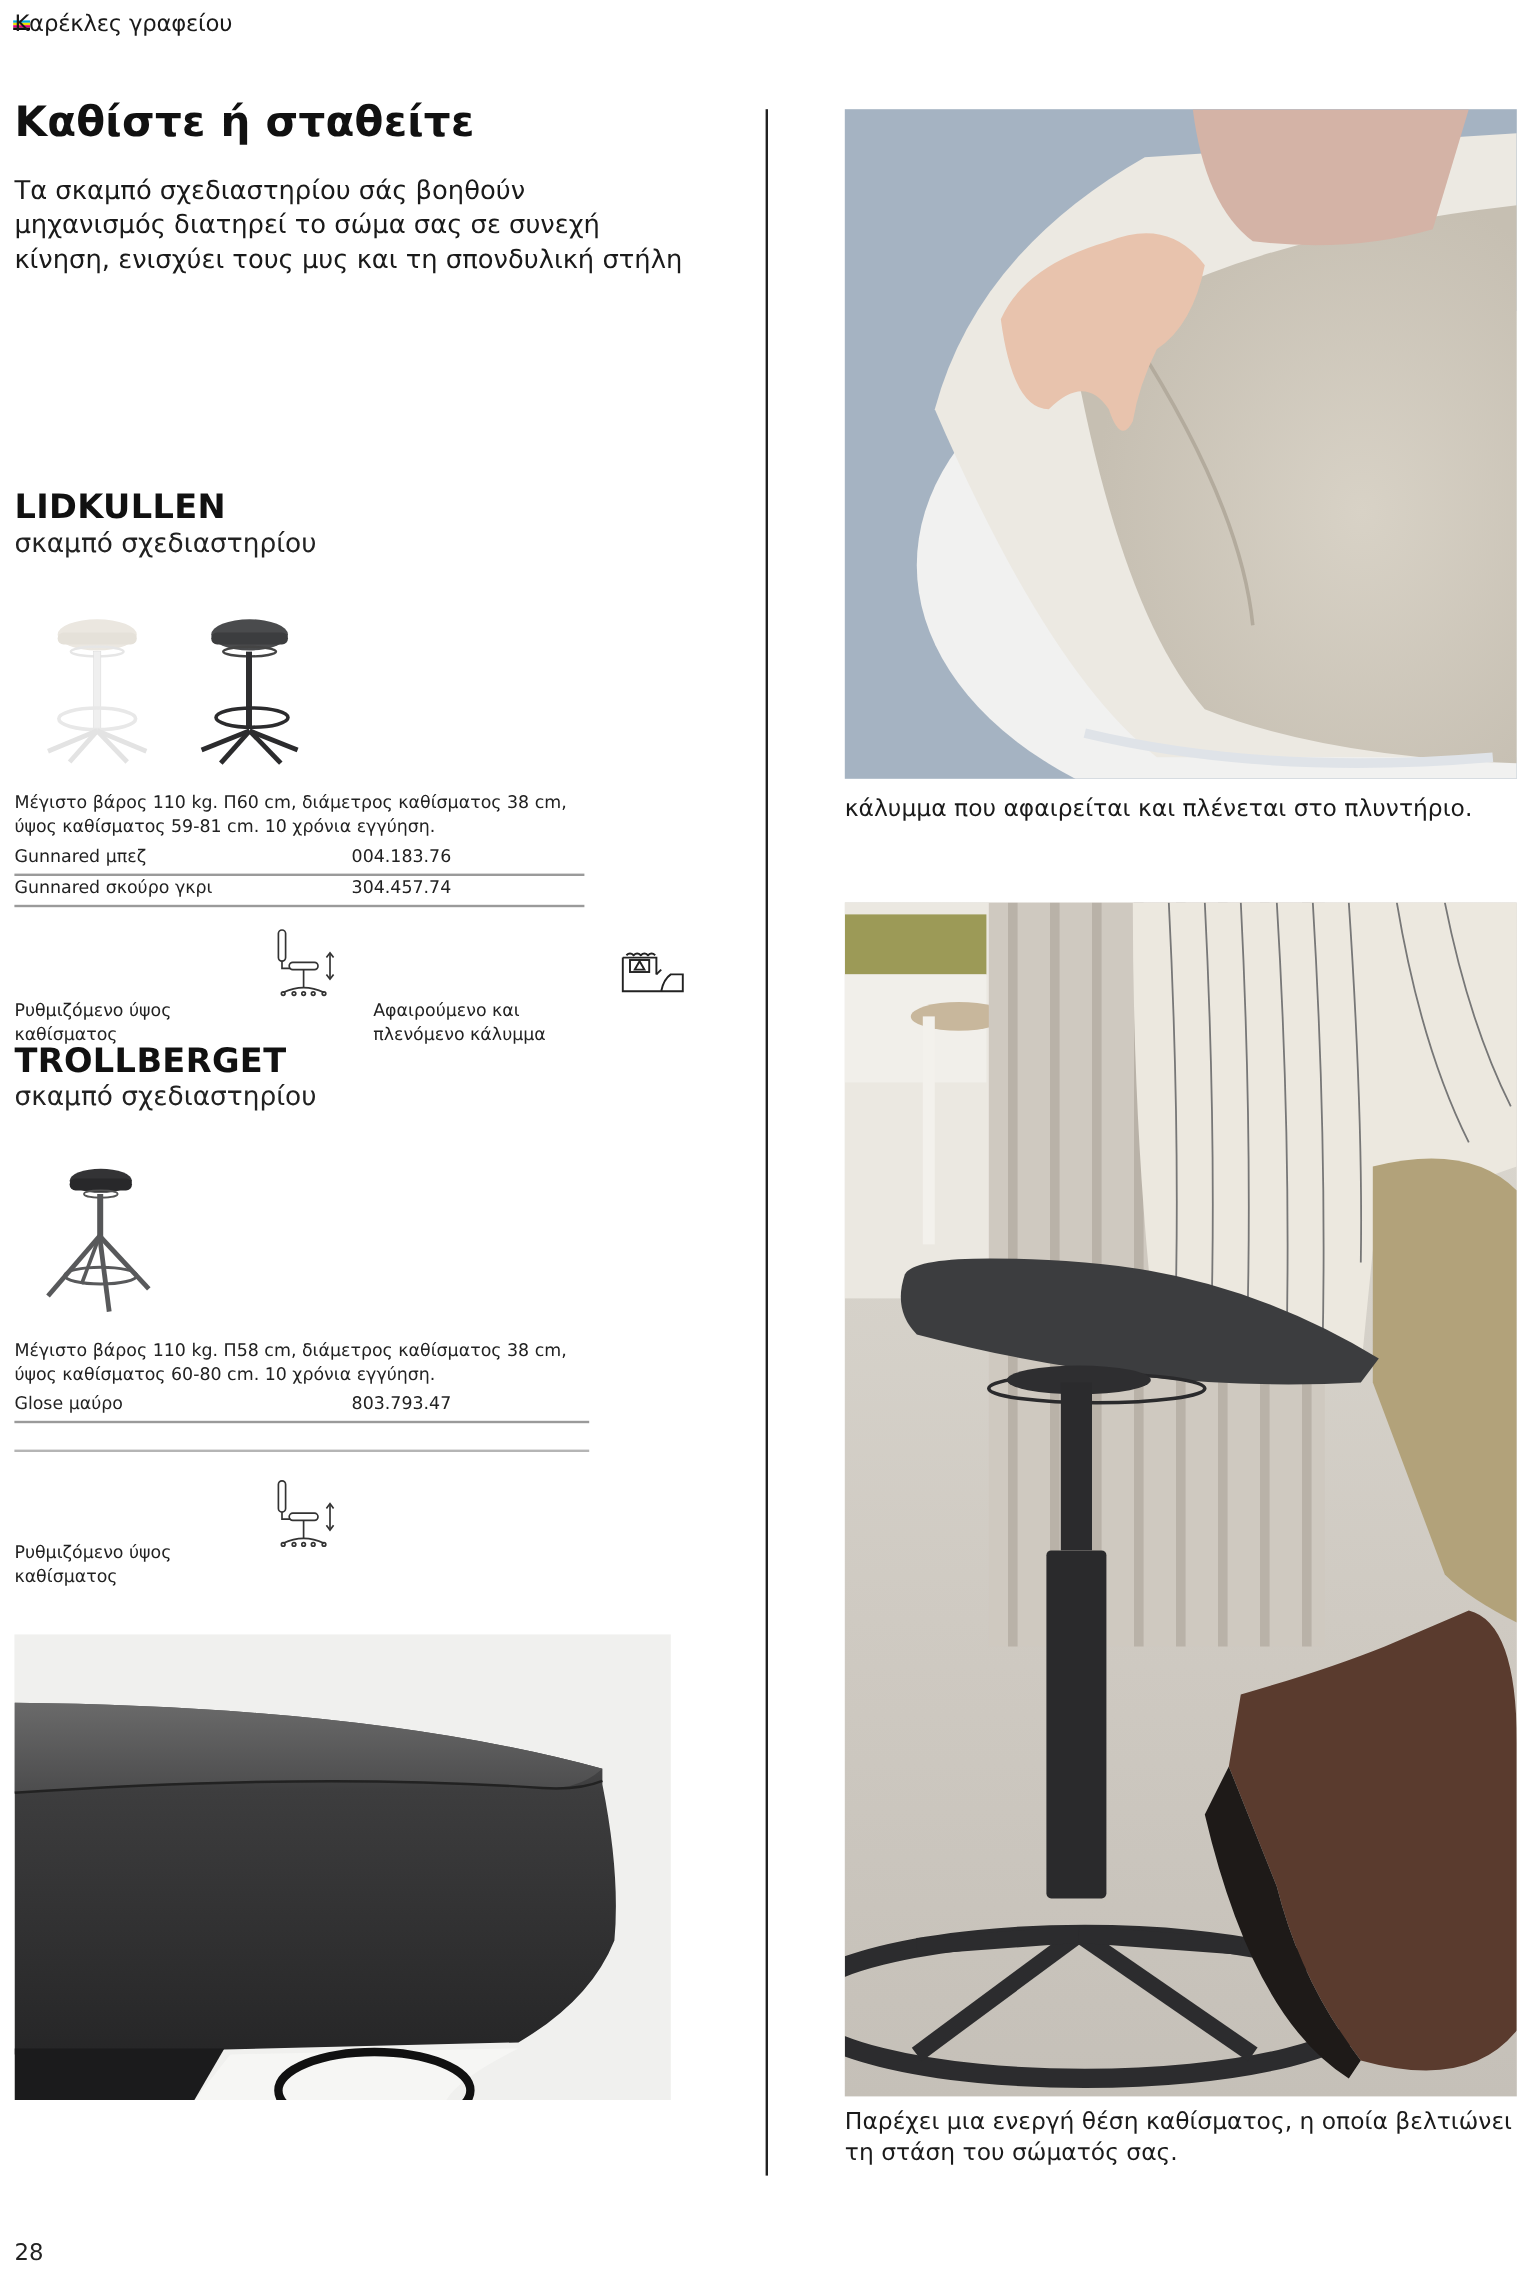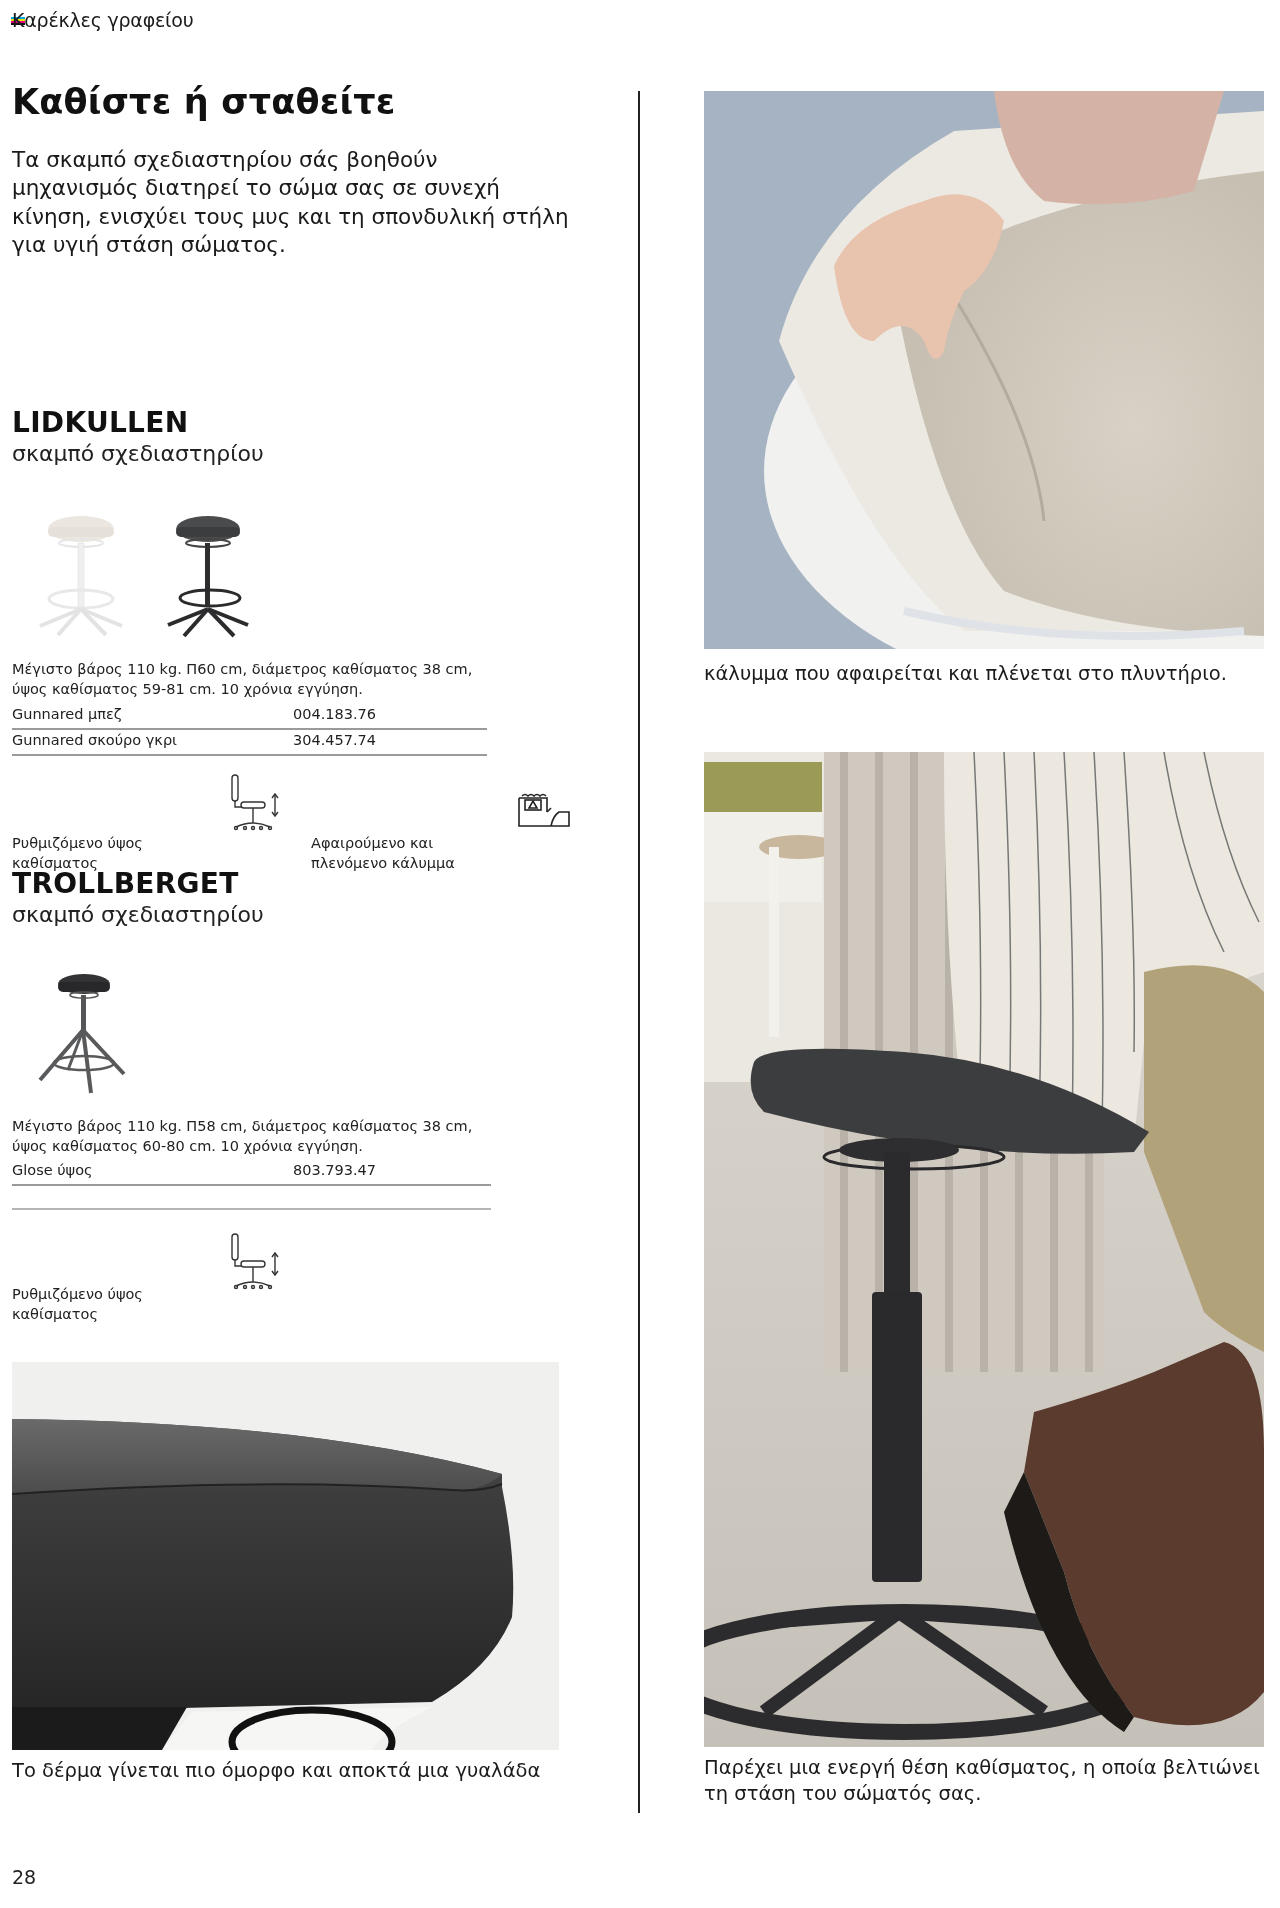--- a/index.html
+++ b/index.html
@@ -46,21 +46,20 @@
 </div>
 
 <div class="abs section-header">Καρέκλες γραφείου</div>
 
 <h1 class="abs page-title" style="font-weight:bold;">Καθίστε ή σταθείτε</h1>
 
 <div class="abs intro">
   <div>Τα σκαμπό σχεδιαστηρίου σάς βοηθούν</div>
   <div>μηχανισμός διατηρεί το σώμα σας σε συνεχή</div>
   <div>κίνηση, ενισχύει τους μυς και τη σπονδυλική στήλη</div>
-  <div>για υγιή στάση σώματος.</div>
 </div>
 
 <div class="abs col-divider"></div>
 
 <section>
   <div class="abs product-name" style="left:12px; top:406px;">LIDKULLEN</div>
   <div class="abs product-type" style="left:12px; top:441px;">σκαμπό σχεδιαστηρίου</div>
 
   <div class="abs" style="left:36px; top:509px; width:90px; height:130px;">
     <svg width="90" height="130" viewBox="0 0 90 130">
@@ -161,21 +160,21 @@
       <ellipse cx="48" cy="93" rx="30" ry="7" fill="none" stroke="#58595b" stroke-width="2.5"></ellipse>
     </svg>
   </div>
 
   <div class="abs spec" style="left:12px; top:1117px;">
     <div>Μέγιστο βάρος 110 kg. Π58 cm, διάμετρος καθίσματος 38 cm,</div>
     <div>ύψος καθίσματος 60-80 cm. 10 χρόνια εγγύηση.</div>
   </div>
 
   <div class="abs row" style="left:12px; top:1162px; width:479px; height:20px;">
-    <span>Glose ύψος</span>
+    <span>Glose μαύρο</span>
     <span class="art">803.793.47</span>
   </div>
   <div class="abs rule" style="left:12px; top:1184px; width:479px;"></div>
   <div class="abs rule" style="left:12px; top:1208px; width:479px; background:#b5b5b5;"></div>
 
   <div class="abs feat-label" style="left:12px; top:1249px;">
     <div>Ρυθμιζόμενο ύψος</div>
     <div>καθίσματος</div>
   </div>
   <div class="abs" style="left:228px; top:1232px; width:52px; height:60px;">
@@ -212,21 +211,20 @@
     </defs>
     <path d="M0 57 Q300 60 490 112 L490 125 Q505 200 500 255 Q480 305 420 340 L0 350 Z" fill="url(#lth)"></path>
     <path d="M0 57 Q300 60 490 112 Q470 130 440 128 Q250 115 0 132 Z" fill="url(#lthTop)"></path>
     <path d="M0 132 Q250 115 440 128 Q470 130 490 122" fill="none" stroke="#222" stroke-width="2"></path>
     <path d="M150 388 L180 350 L420 345 Q370 370 360 388 Z" fill="#f6f6f4"></path>
     <ellipse cx="300" cy="380" rx="80" ry="32" fill="none" stroke="#111" stroke-width="7"></ellipse>
     <path d="M0 345 L0 388 L150 388 L175 345 Z" fill="#1b1b1c"></path>
   </svg>
 </div>
 <div class="abs caption" style="left:12px; top:1758px;">
-  <div>Το δέρμα γίνεται πιο όμορφο και αποκτά μια γυαλάδα</div>
 </div>
 
 <div class="abs photo photo-fabric" style="left:704px; top:91px; width:560px; height:558px;">
   <svg width="560" height="558" viewBox="0 0 560 558">
     <defs>
       <radialGradient id="fab" cx="0.65" cy="0.55" r="0.6">
         <stop offset="0" stop-color="#d8d2c6"></stop>
         <stop offset="1" stop-color="#c6bfb2"></stop>
       </radialGradient>
     </defs>

